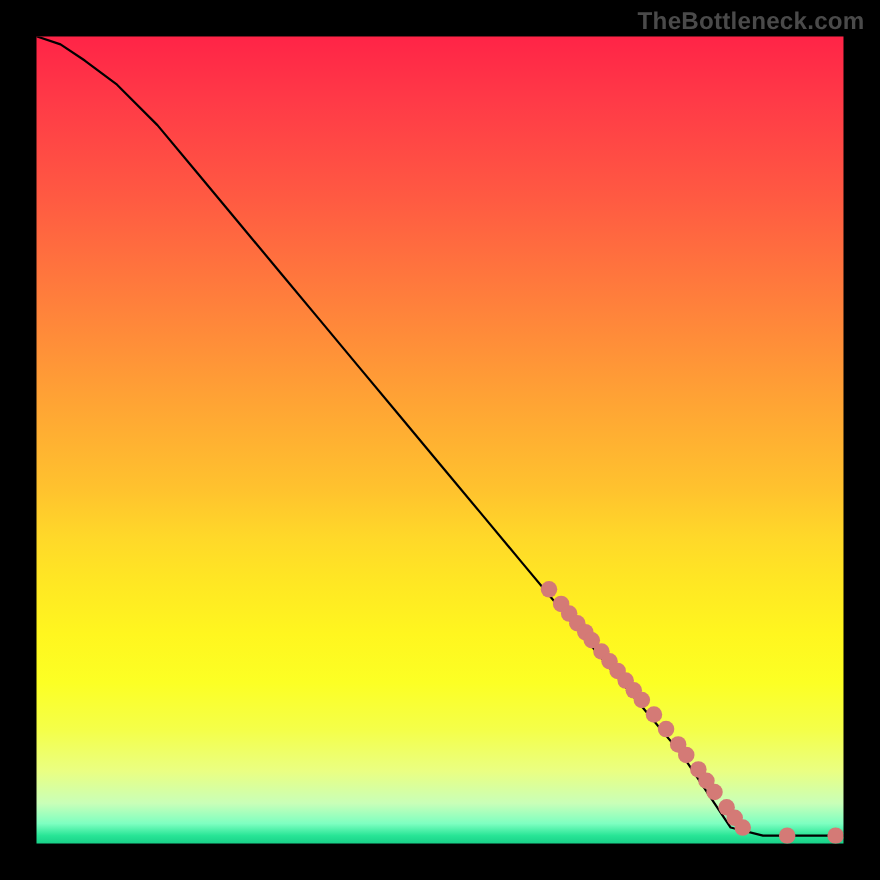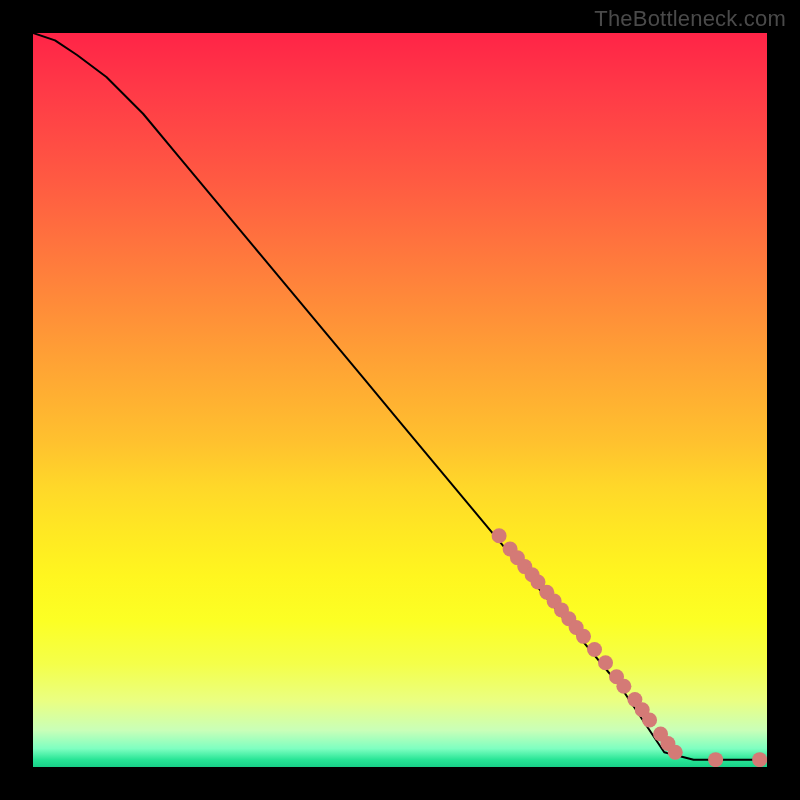--- a/index.html
+++ b/index.html
@@ -9,21 +9,21 @@
     height: 800px;
     background: #000;
     position: relative;
   }
   .watermark {
     position: absolute;
     top: 6px;
     right: 14px;
     font-family: Arial, Helvetica, sans-serif;
     font-size: 22px;
-    font-weight: 400;
+    font-weight: 700;
     color: #4a4a4a;
     letter-spacing: 0.2px;
   }
   .plot {
     position: absolute;
     left: 33px;
     top: 33px;
     width: 734px;
     height: 734px;
     overflow: hidden;

